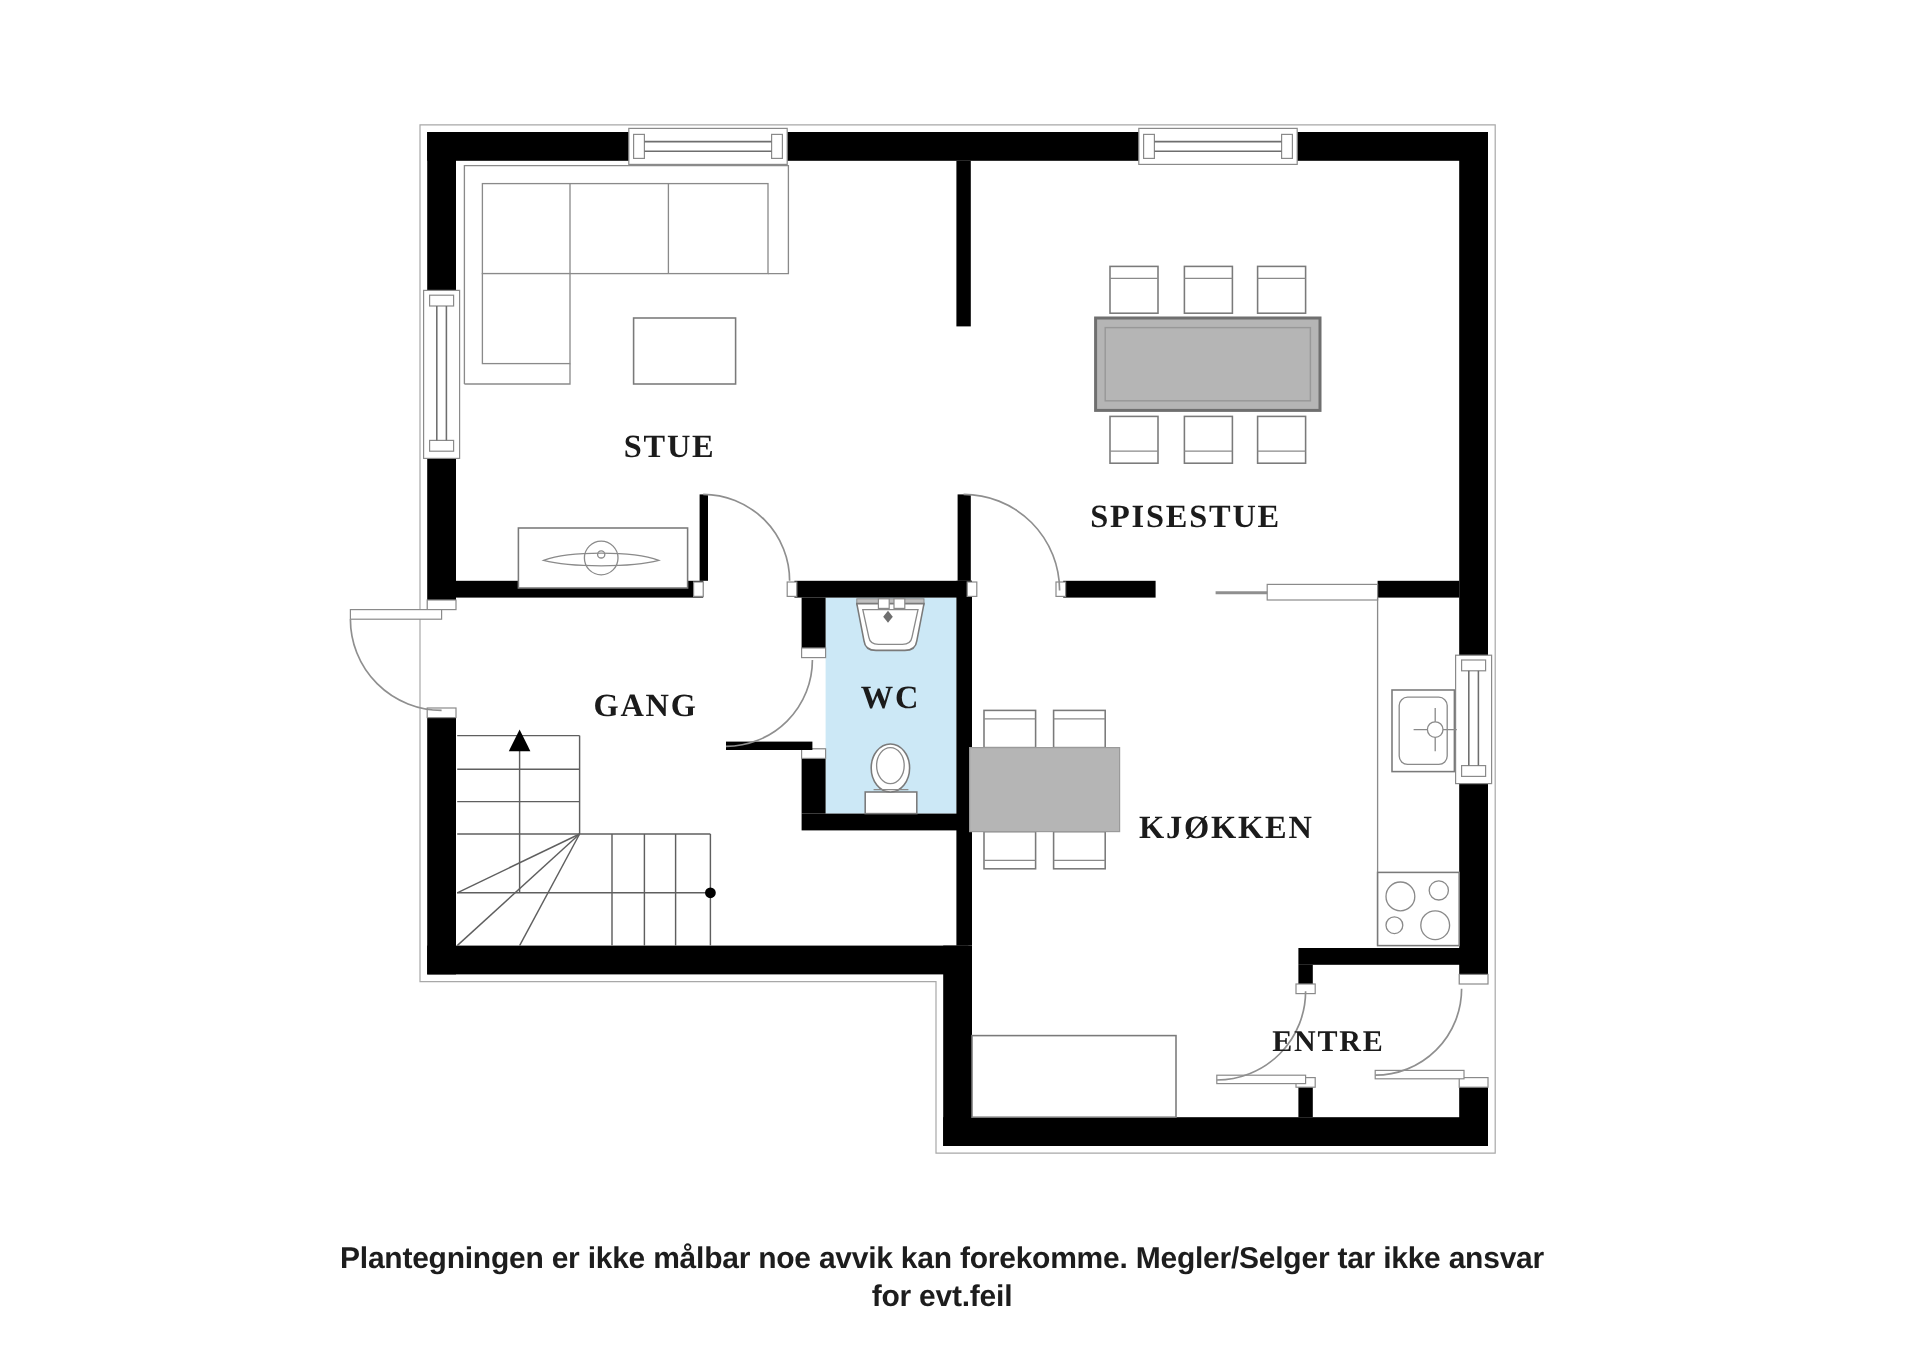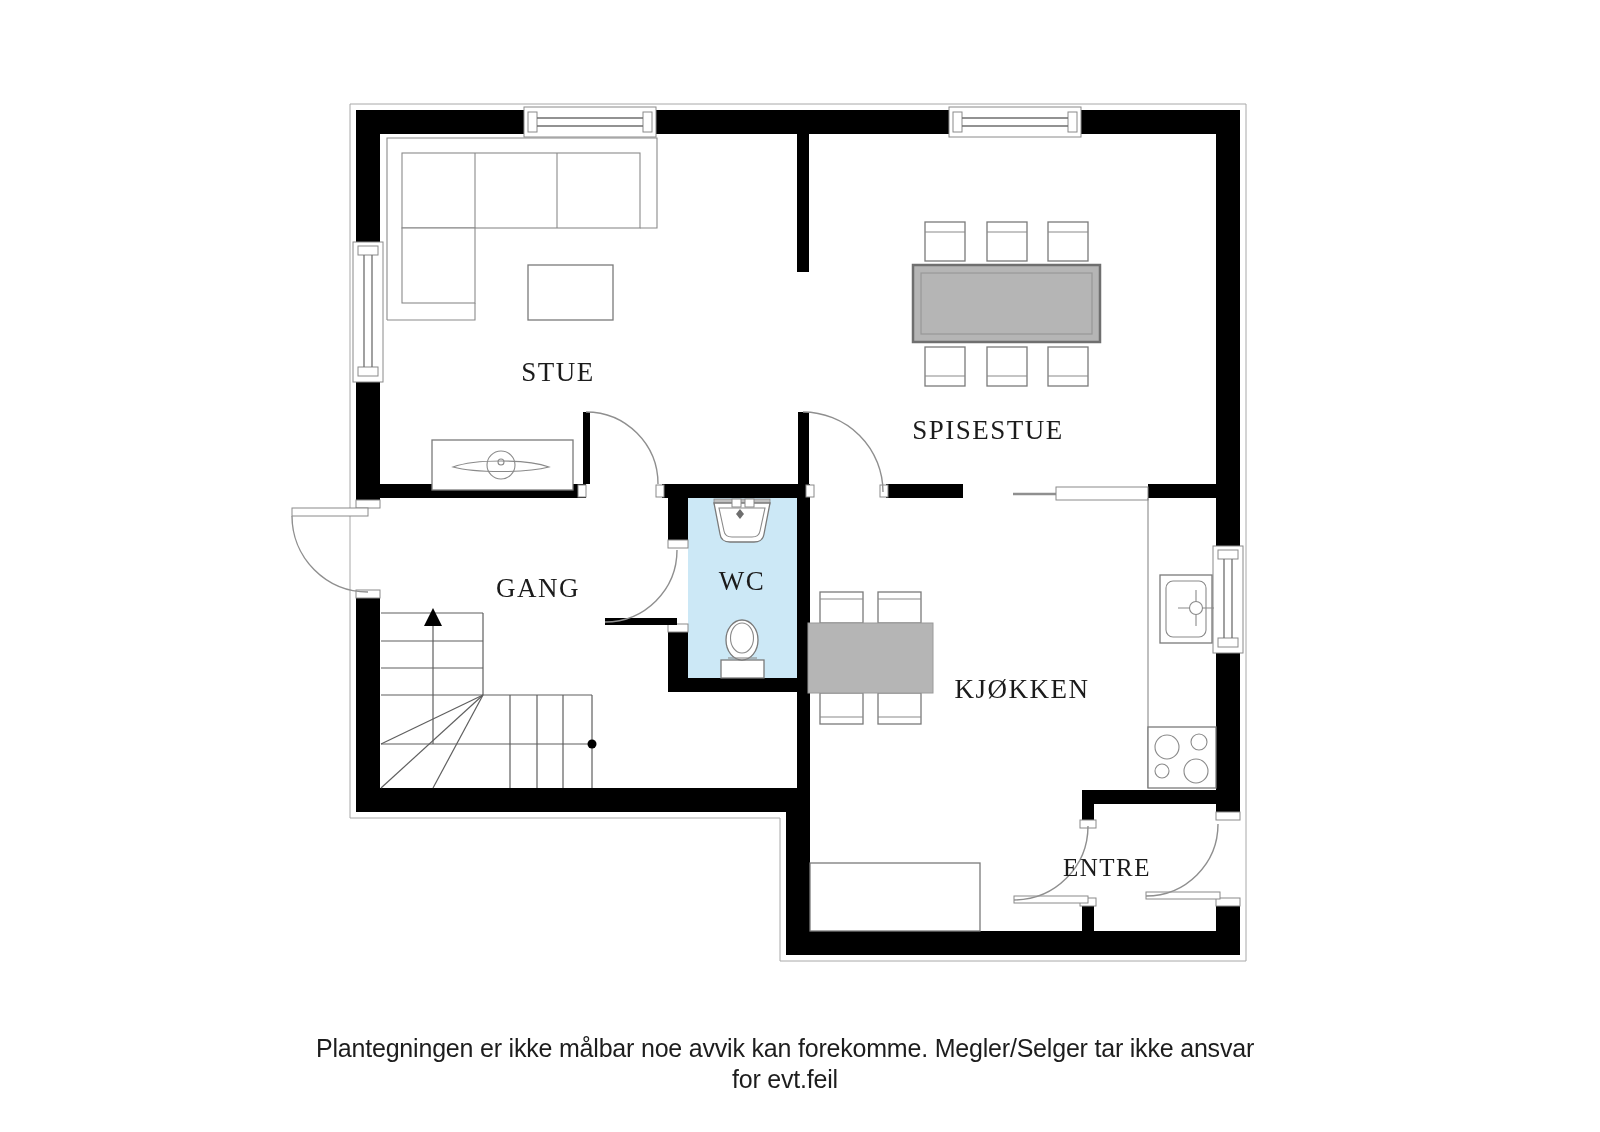--- a/index.html
+++ b/index.html
@@ -1,16 +1,16 @@
 <!DOCTYPE html>
 <html><head>
 <meta charset="utf-8">
 <style>
   html,body{margin:0;padding:0;background:#ffffff;}
-  .page{position:relative;width:1600px;height:1132px;background:#fff;overflow:hidden;}
+  .page{position:relative;width:1600px;height:1132px;background:#fff;overflow:hidden;font-weight:bold;}
   svg{display:block;}
   text.room{font-family:"Liberation Serif","DejaVu Serif",serif;font-size:27px;letter-spacing:1.5px;fill:#1b1b1b;}
   text.disc{font-family:"Liberation Sans","DejaVu Sans",sans-serif;font-size:25px;fill:#1d1d1d;letter-spacing:-0.2px;}
   .thin{fill:none;stroke:#6e6e6e;stroke-width:1.3;}
   .thin2{fill:none;stroke:#8a8a8a;stroke-width:1.1;}
   .furn{fill:#ffffff;stroke:#7a7a7a;stroke-width:1.3;}
   .jamb{fill:#ffffff;stroke:#8a8a8a;stroke-width:1;}
   .arc{fill:none;stroke:#8f8f8f;stroke-width:1.4;}
 </style>
 </head>

